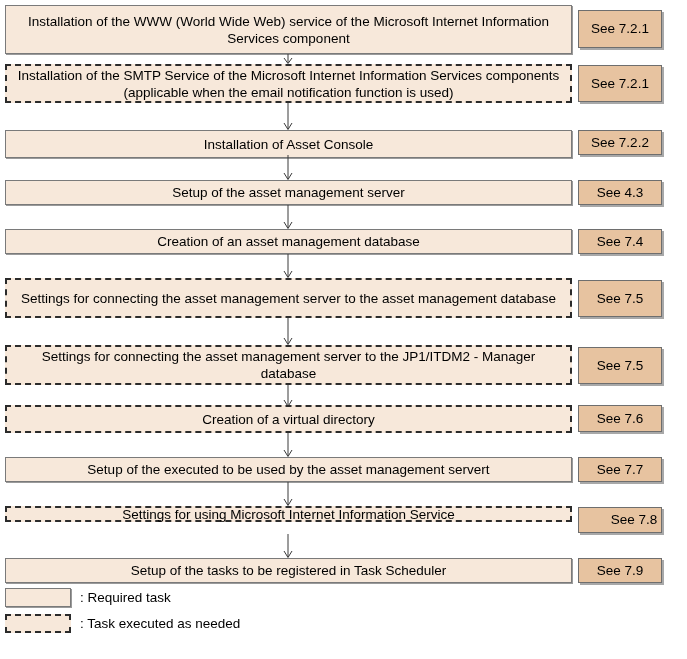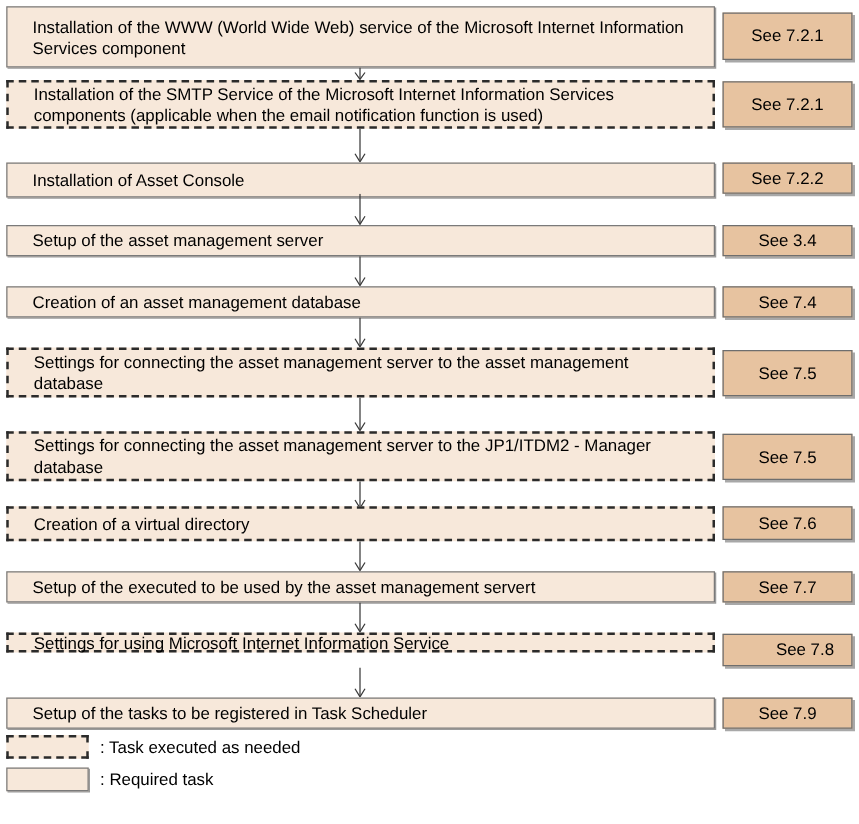--- a/index.html
+++ b/index.html
@@ -31,40 +31,41 @@
 
   .task-box {
     position: absolute;
     left: 5px;
     width: 567px;
     box-sizing: border-box;
     background: #f7e8da;
     display: flex;
     align-items: center;
     justify-content: center;
+    text-align: center;
     font-size: 13.5px;
     line-height: 17px;
-    padding: 2px 20px;
+    padding: 2px 10px;
   }
   .task-box.solid {
     border: 1px solid #7a7a7a;
     box-shadow: 1px 1px 0 0 #9a9a9a;
   }
   .task-box.dashed {
     border: 2px dashed #2b2b2b;
   }
   .task-label {
     display: block;
     width: 100%;
   }
 
   .ref-box {
     position: absolute;
     left: 578px;
-    width: 104px;
+    width: 84px;
     box-sizing: border-box;
     background: #e7c3a0;
     border: 1px solid #6e6e6e;
     box-shadow: 2px 2px 0 0 #a8a8a8;
     display: flex;
     align-items: center;
     justify-content: center;
     font-size: 13.5px;
     line-height: 16px;
   }
@@ -165,21 +166,21 @@
         <line x1="7" y1="0" x2="7" y2="24" stroke="#3a3a3a" stroke-width="1"></line>
         <polyline points="3,18 7,24.5 11,18" fill="none" stroke="#3a3a3a" stroke-width="1"></polyline>
       </svg>
   </div>
 
   <div class="row">
     <div class="task-box solid" style="top:180px;height:25px;">
       <span class="task-label">Setup of the asset management server</span>
     </div>
     <div class="ref-box" style="top:180px;height:25px;">
-      <span>See 3.4</span>
+      <span>See 4.3</span>
     </div>
   </div>
   <div class="connector" style="top:205px;height:24px;">
     <svg width="14" height="24" viewBox="0 0 14 24">
         <line x1="7" y1="0" x2="7" y2="23" stroke="#3a3a3a" stroke-width="1"></line>
         <polyline points="3,17 7,23.5 11,17" fill="none" stroke="#3a3a3a" stroke-width="1"></polyline>
       </svg>
   </div>
 
   <div class="row">
@@ -277,23 +278,23 @@
       <span class="task-label">Setup of the tasks to be registered in Task Scheduler</span>
     </div>
     <div class="ref-box" style="top:558px;height:25px;">
       <span>See 7.9</span>
     </div>
   </div>
 
   <div id="legend">
 
     <div class="legend-row">
+      <div class="swatch solid"></div>
+      <div class="legend-text">: Required task</div>
+    </div>
+
+    <div class="legend-row">
       <div class="swatch dashed"></div>
       <div class="legend-text">: Task executed as needed</div>
     </div>
-
-    <div class="legend-row">
-      <div class="swatch solid"></div>
-      <div class="legend-text">: Required task</div>
-    </div>
   </div>
 
 </div>
 
 </body></html>

